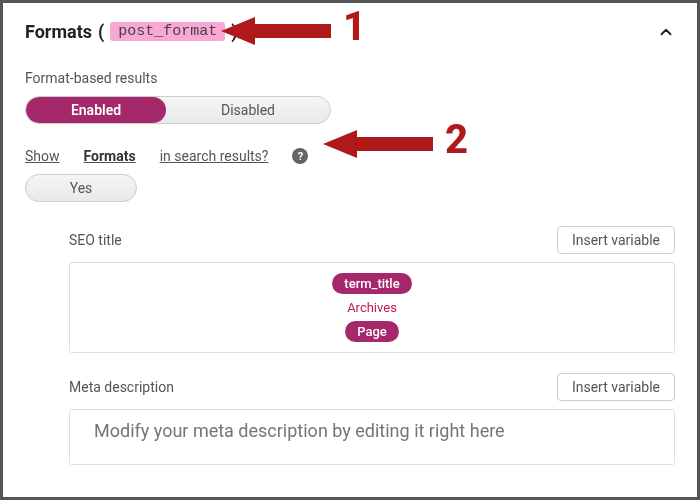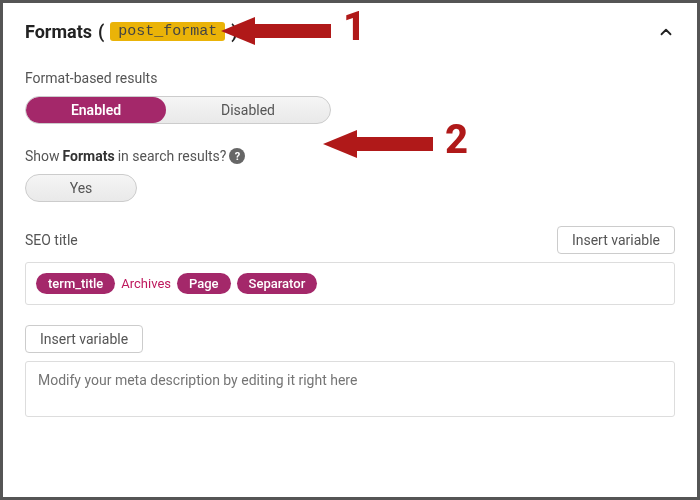--- a/index.html
+++ b/index.html
@@ -24,21 +24,21 @@
   }
   .header-title {
     font-size: 18px;
     font-weight: 700;
     color: #222;
     display: flex;
     align-items: center;
     gap: 6px;
   }
   .code-pill {
-    background: #eab308;
+    background: #f9a8d4;
     border-radius: 3px;
     padding: 1px 8px;
     font-family: "Courier New", monospace;
     font-weight: 400;
     font-size: 15px;
     color: #444;
   }
   .caret {
     width: 18px;
     height: 18px;
@@ -74,31 +74,32 @@
     background: #a4286a;
     color: #fff;
     font-weight: 600;
     border-radius: 14px;
   }
   .search-row {
     font-size: 14px;
     color: #555;
     display: flex;
     align-items: center;
-    gap: 3px;
+    gap: 24px;
     margin-bottom: 10px;
+    text-decoration: underline;
   }
   .search-row b { color: #333; }
   .help-icon {
     width: 16px; height: 16px; border-radius: 50%;
     background: #666; color: #fff; font-size: 11px; font-weight: 700;
     display: inline-flex; align-items: center; justify-content: center;
     cursor: pointer;
   }
-  .field-block { margin-bottom: 20px; }
+  .field-block { margin-bottom: 20px; margin-left: 44px; }
   .field-head {
     display: flex;
     justify-content: space-between;
     align-items: center;
     margin-bottom: 8px;
   }
   .field-label { font-size: 14px; color: #555; }
   .insert-var-btn {
     background: #fff;
     border: 1px solid #ccc;
@@ -111,38 +112,39 @@
   }
   .var-row {
     border: 1px solid #ddd;
     border-radius: 3px;
     padding: 10px 10px;
     display: flex;
     gap: 6px;
     align-items: center;
     flex-wrap: wrap;
     font-size: 13px;
+    flex-direction: column;
   }
   .var-pill {
     background: #a4286a;
     color: #fff;
     border-radius: 14px;
     padding: 3px 12px;
     font-size: 13px;
     font-weight: 500;
   }
   .plain-token { color: #be185d; }
   .meta-textarea {
     width: 100%;
     height: 56px;
     border: 1px solid #ddd;
     border-radius: 3px;
-    padding: 10px 12px;
+    padding: 10px 24px;
     font-family: inherit;
-    font-size: 14px;
+    font-size: 18px;
     color: #888;
     resize: none;
   }
   
   .arrow {
     position: absolute;
     pointer-events: none;
   }
   .arrow svg { display: block; }
   .arrow-num {
@@ -208,24 +210,24 @@
 
   <div class="field-block">
     <div class="field-head">
       <div class="field-label">SEO title</div>
       <button class="insert-var-btn">Insert variable</button>
     </div>
     <div class="var-row">
       <span class="var-pill">term_title</span>
       <span class="plain-token">Archives</span>
       <span class="var-pill">Page</span>
-      <span class="var-pill">Separator</span>
     </div>
   </div>
 
   <div class="field-block">
     <div class="field-head">
+      <div class="field-label">Meta description</div>
       <button class="insert-var-btn">Insert variable</button>
     </div>
     <textarea class="meta-textarea" placeholder="Modify your meta description by editing it right here" style=""></textarea>
   </div>
 
 </div>
 
 </body></html>

